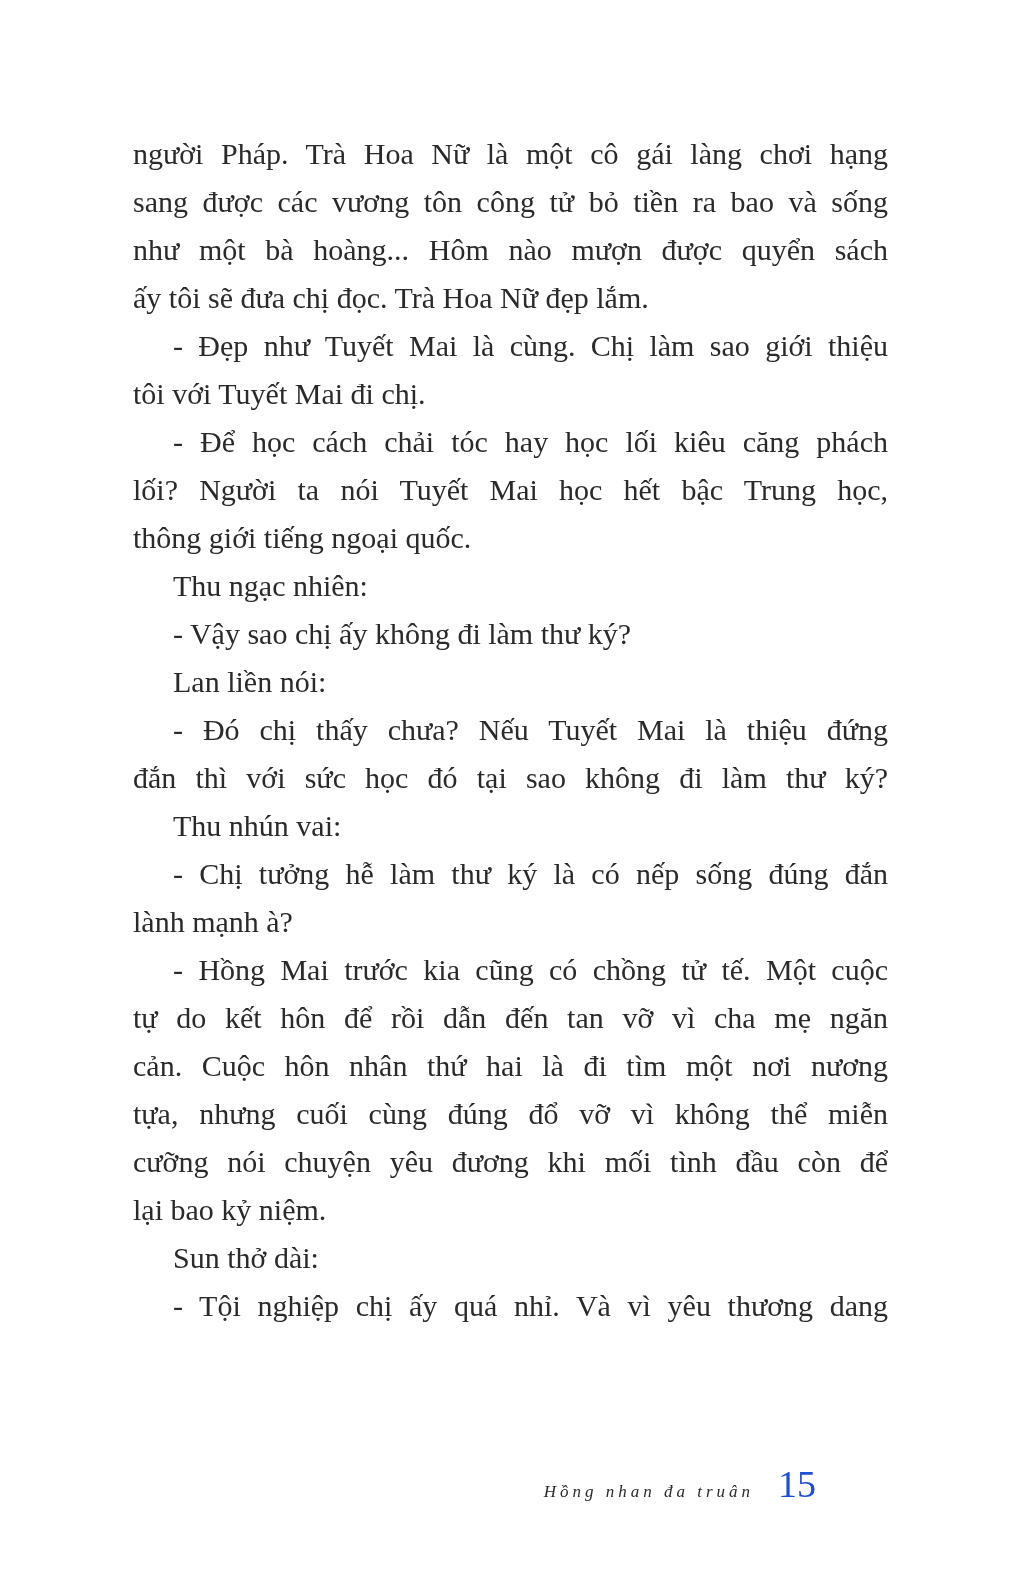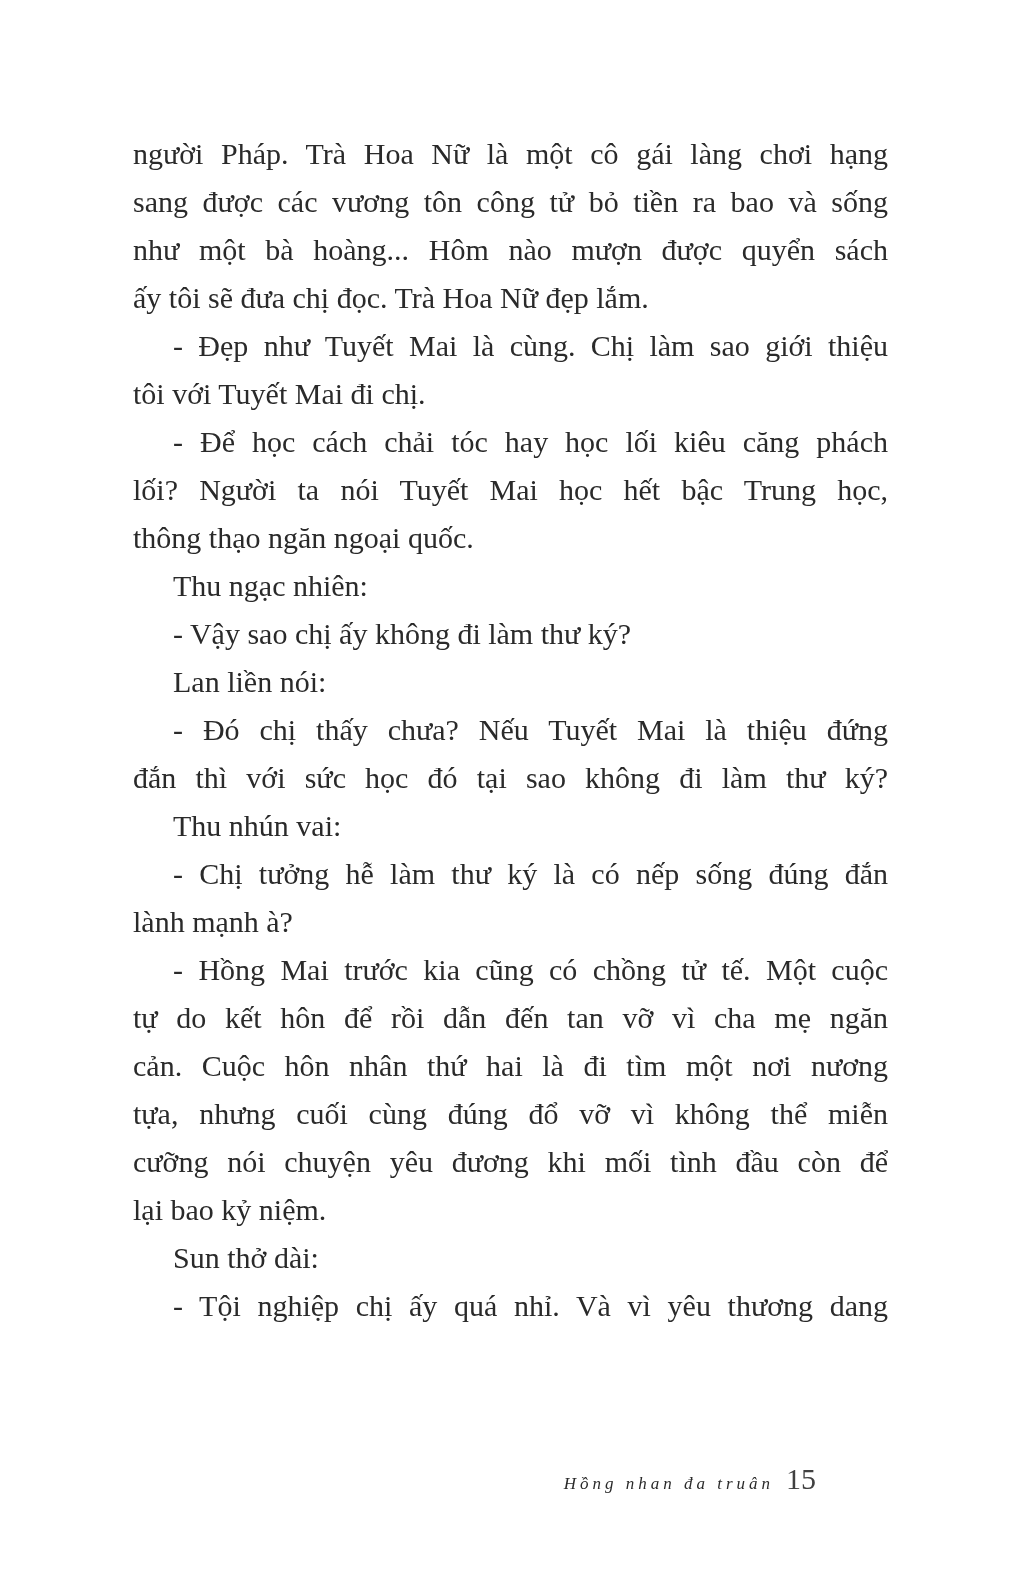--- a/index.html
+++ b/index.html
@@ -42,39 +42,39 @@
     display: flex;
     align-items: baseline;
   }
   .running-title {
     font-style: italic;
     font-size: 17px;
     letter-spacing: 4px;
     color: #2a2a2a;
   }
   .page-number {
-    font-size: 30px;
-    margin-left: 12px;
-    color: #404040;
+    font-size: 38px;
+    margin-left: 24px;
+    color: #1d4ed8;
   }
 </style>
 </head>
 <body>
 
 <div class="page">
   <div class="text-column">
       <div class="line just">người Pháp. Trà Hoa Nữ là một cô gái làng chơi hạng</div>
       <div class="line just">sang được các vương tôn công tử bỏ tiền ra bao và sống</div>
       <div class="line just">như một bà hoàng... Hôm nào mượn được quyển sách</div>
       <div class="line">ấy tôi sẽ đưa chị đọc. Trà Hoa Nữ đẹp lắm.</div>
       <div class="line just indent">- Đẹp như Tuyết Mai là cùng. Chị làm sao giới thiệu</div>
       <div class="line">tôi với Tuyết Mai đi chị.</div>
       <div class="line just indent">- Để học cách chải tóc hay học lối kiêu căng phách</div>
       <div class="line just">lối? Người ta nói Tuyết Mai học hết bậc Trung học,</div>
-      <div class="line">thông thạo ngăn ngoại quốc.</div>
+      <div class="line">thông giới tiếng ngoại quốc.</div>
       <div class="line indent">Thu ngạc nhiên:</div>
       <div class="line indent">- Vậy sao chị ấy không đi làm thư ký?</div>
       <div class="line indent">Lan liền nói:</div>
       <div class="line just indent">- Đó chị thấy chưa? Nếu Tuyết Mai là thiệu đứng</div>
       <div class="line just">đắn thì với sức học đó tại sao không đi làm thư ký?</div>
       <div class="line indent">Thu nhún vai:</div>
       <div class="line just indent">- Chị tưởng hễ làm thư ký là có nếp sống đúng đắn</div>
       <div class="line">lành mạnh à?</div>
       <div class="line just indent">- Hồng Mai trước kia cũng có chồng tử tế. Một cuộc</div>
       <div class="line just">tự do kết hôn để rồi dẫn đến tan vỡ vì cha mẹ ngăn</div>

